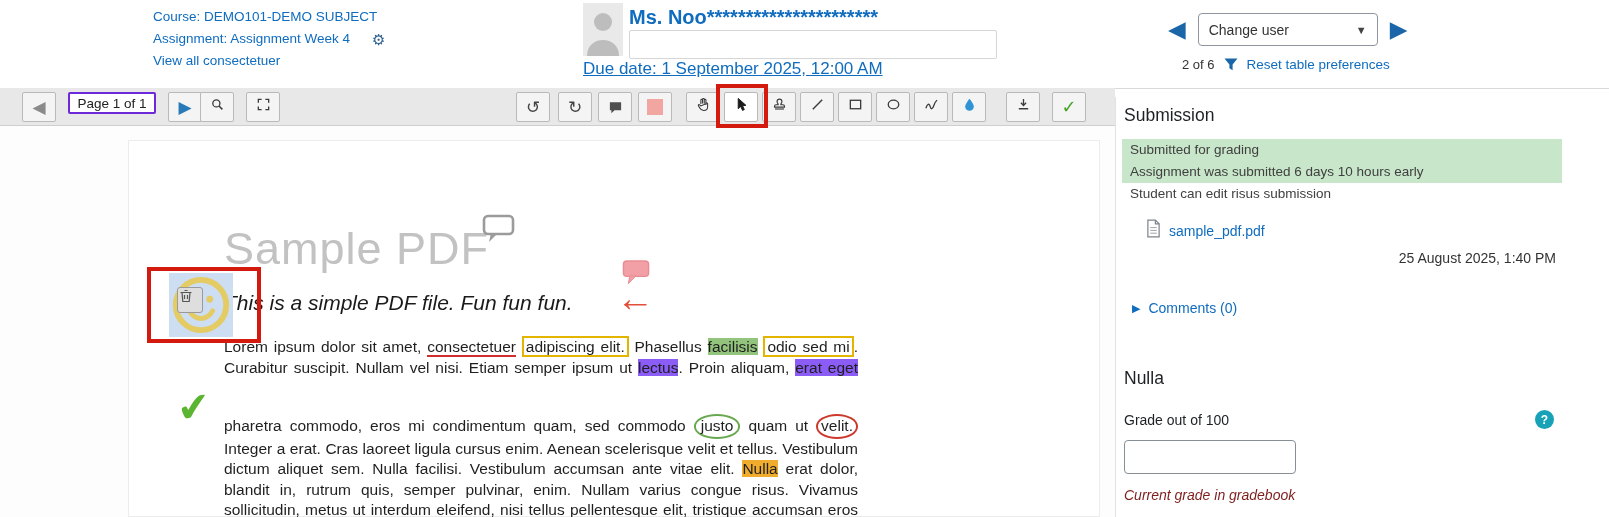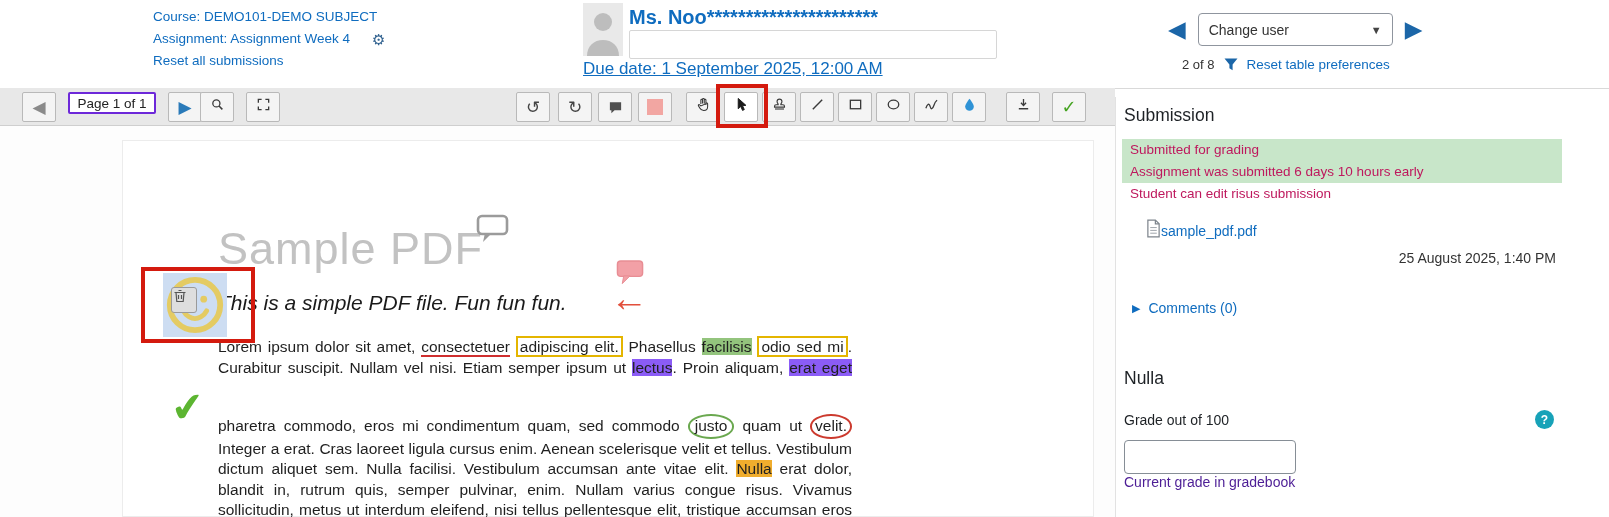--- a/index.html
+++ b/index.html
@@ -14,21 +14,21 @@
   .assign-line { display:flex; align-items:center; gap:22px; }
   .gear { color:#30618f; font-size:15px; line-height:1; }
   .user-block { position:absolute; left:583px; top:3px; }
   .avatar { position:absolute; left:0; top:0; width:40px; height:53px; display:block; }
   .user-name { position:absolute; left:46px; top:3px; font-size:20px; font-weight:bold; color:#0f6cbf; white-space:nowrap; }
   .user-input { position:absolute; left:46px; top:27px; width:368px; height:29px; border:1px solid #d6d6d6; border-radius:2px; background:#fff; }
   .due-date { position:absolute; left:0; top:56px; font-size:17px; color:#0f6cbf; white-space:nowrap;text-decoration:underline; }
   .nav-block { position:absolute; left:1168px; top:13px; width:300px; }
   .nav-row { display:flex; align-items:center; gap:12px; }
   .nav-arrow { font-size:23px; color:#1b66a8; cursor:pointer; line-height:1; }
-  .change-user { width:195px; height:33px; border:1px solid #8f959e; border-radius:4px; background:#fff;
+  .change-user { width:180px; height:33px; border:1px solid #8f959e; border-radius:4px; background:#fff;
                  display:flex; align-items:center; justify-content:space-between; padding:0 10px; font-size:14px; color:#333; cursor:pointer; }
   .change-user .dd { font-size:11px; color:#444; }
   .nav-sub { margin-top:11px; margin-left:14px; display:flex; align-items:center; gap:9px; font-size:13px; color:#333; }
   .funnel { display:inline-flex; cursor:pointer; }
 
   
   .divider { position:absolute; top:88px; left:0; width:1609px; border-top:1px solid #d9d9d9; }
   .toolbar { position:absolute; top:88px; left:0; width:1115px; height:38px; background:#e8e8e8; border-bottom:1px solid #cfcfcf; }
   .tb-group { position:absolute; top:4px; display:flex; gap:12px; }
   .tb-btn { height:30px; min-width:34px; display:flex; align-items:center; justify-content:center;
@@ -39,21 +39,21 @@
   .arrow-gray { color:#8a8a8a; }
   .arrow-blue { color:#2a7ab9; }
   .swatch-dark { width:15px; height:15px; display:inline-block; }
   .swatch-pink { width:16px; height:16px; background:#f2a6a2; display:inline-block; }
   .check-green { color:#44a320; font-size:18px; font-weight:bold; }
   .red-outline { position:absolute; border:4px solid #d41a0e; pointer-events:none; z-index:5; }
   .red-outline.tool { left:716px; top:-4px; width:52px; height:44px; }
 
   
   .pdf-wrap { position:absolute; top:126px; left:0; width:1115px; height:391px; background:#fdfdfd; }
-  .pdf-page { position:absolute; left:122px; top:14px; width:972px; height:377px; background:#fff; border:1px solid #ececec; }
+  .pdf-page { position:absolute; left:128px; top:14px; width:972px; height:377px; background:#fff; border:1px solid #ececec; }
   .pdf-title { position:absolute; left:95px; top:82px; font-size:45px; color:#c2c2c2; letter-spacing:1px; }
   .pdf-subtitle { position:absolute; left:95px; top:150px; font-size:21px; font-style:italic; color:#1a1a1a; white-space:nowrap; }
   .pdf-paragraph { position:absolute; left:95px; top:196px; width:634px; font-size:15.5px; line-height:20.5px;
                    color:#1f1f1f; text-align:justify; }
   .seg { }
   .seg-underline-red { border-bottom:2.5px solid #cf2e2e; }
   .seg-box-yellow { border:2px solid #e4b500; padding:0 2px; }
   .seg-hl-green { background:#93c47d; }
   .seg-hl-blue { background:#8b5cf6; }
   .seg-hl-orange { background:#f0ad2d; }
@@ -66,46 +66,46 @@
   .stamp-annotation { position:absolute; left:40px; top:132px; width:64px; height:64px; background:#cdddf2; }
   .stamp-annotation svg { position:absolute; left:1px; top:1px; }
   .trash-btn { position:absolute; left:8px; top:14px; width:26px; height:26px; background:#dedede; border:1px solid #9a9a9a;
                border-radius:3px; display:flex; align-items:center; justify-content:center; cursor:pointer; }
   .red-outline.stamp { left:18px; top:126px; width:114px; height:76px; }
 
   
   .sidebar { position:absolute; left:1115px; top:97px; width:494px; height:428px; background:#fff; border-left:1px solid #e2e2e2; padding:6px 0 0 6px; }
   .sidebar h2 { font-size:17.5px; font-weight:500; color:#1d2125; margin:2px 0 0 2px; }
   .status-rows { margin-top:13px; width:440px; }
-  .status-row { font-size:13.5px; line-height:16px; padding:3px 8px; color:#be185d; }
+  .status-row { font-size:13.5px; line-height:16px; padding:3px 8px; color:#404040; }
   .row-green { background:#c8e6c9; }
   .row-red { color:#a94442; }
-  .file-row { margin-top:14px; margin-left:24px; display:flex; align-items:center; }
+  .file-row { margin-top:14px; margin-left:24px; display:flex; align-items:center; gap:8px; }
   .file-date { width:440px; margin-top:8px; text-align:right; padding-right:6px; font-size:14px; color:#333; }
   .comments-row { margin-top:34px; margin-left:10px; display:flex; align-items:center; gap:8px; }
   .caret { color:#0f6cbf; font-size:11px; cursor:pointer; }
   .grade-heading { margin-top:52px !important; }
   .grade-label-row { margin-top:21px; width:440px; display:flex; align-items:center; justify-content:space-between; padding-right:8px; }
   .grade-label-row span:first-child { font-size:14px; color:#1d2125; margin-left:2px; }
   .help { width:19px; height:19px; border-radius:50%; background:#17a2b8; color:#fff; font-size:12px; font-weight:bold;
           display:flex; align-items:center; justify-content:center; cursor:pointer; }
   .grade-input { margin:11px 0 0 2px; width:172px; height:34px; border:1px solid #868e96; border-radius:4px; background:#fff; padding:0 8px; font-size:14px; }
-  .gradebook-label { margin-left:2px; font-size:14px; color:#4c1d95; }
+  .gradebook-label { margin-top:13px; margin-left:2px; font-size:14px; color:#7f1d1d;font-style:italic; }
 </style>
 </head>
 <body>
 
 <div class="topbar">
   <div class="course-block">
     <div><span class="hlink">Course: DEMO101-DEMO SUBJECT</span></div>
     <div class="assign-line">
       <span class="hlink">Assignment: Assignment Week 4</span>
       <span class="gear">⚙</span>
     </div>
-    <div><span class="hlink">Reset all submissions</span></div>
+    <div><span class="hlink">View all consectetuer</span></div>
   </div>
 
   <div class="user-block">
     <span class="avatar">
       <svg width="40" height="53" viewBox="0 0 40 53">
           <rect width="40" height="53" fill="#e9e9e9"></rect>
           <circle cx="20" cy="19" r="9" fill="#bdbdbd"></circle>
           <path d="M4 53c0-10 7-16 16-16s16 6 16 16z" fill="#bdbdbd"></path>
         </svg>
     </span>
@@ -117,21 +117,21 @@
   <div class="nav-block">
     <div class="nav-row">
       <span class="nav-arrow">◀</span>
       <div class="change-user">
         <span>Change user</span>
         <span class="dd">▼</span>
       </div>
       <span class="nav-arrow">▶</span>
     </div>
     <div class="nav-sub">
-      <span>2 of 8</span>
+      <span>2 of 6</span>
       <span class="funnel">
         <svg width="14" height="13" viewBox="0 0 14 13">
             <path d="M0.5 0.5h13L8.6 6.4v5.8L5.4 10.3V6.4z" fill="#1b66a8"></path>
           </svg>
       </span>
       <span class="hlink" style="font-size:13.5px">Reset table preferences</span>
     </div>
   </div>
 </div>
 

